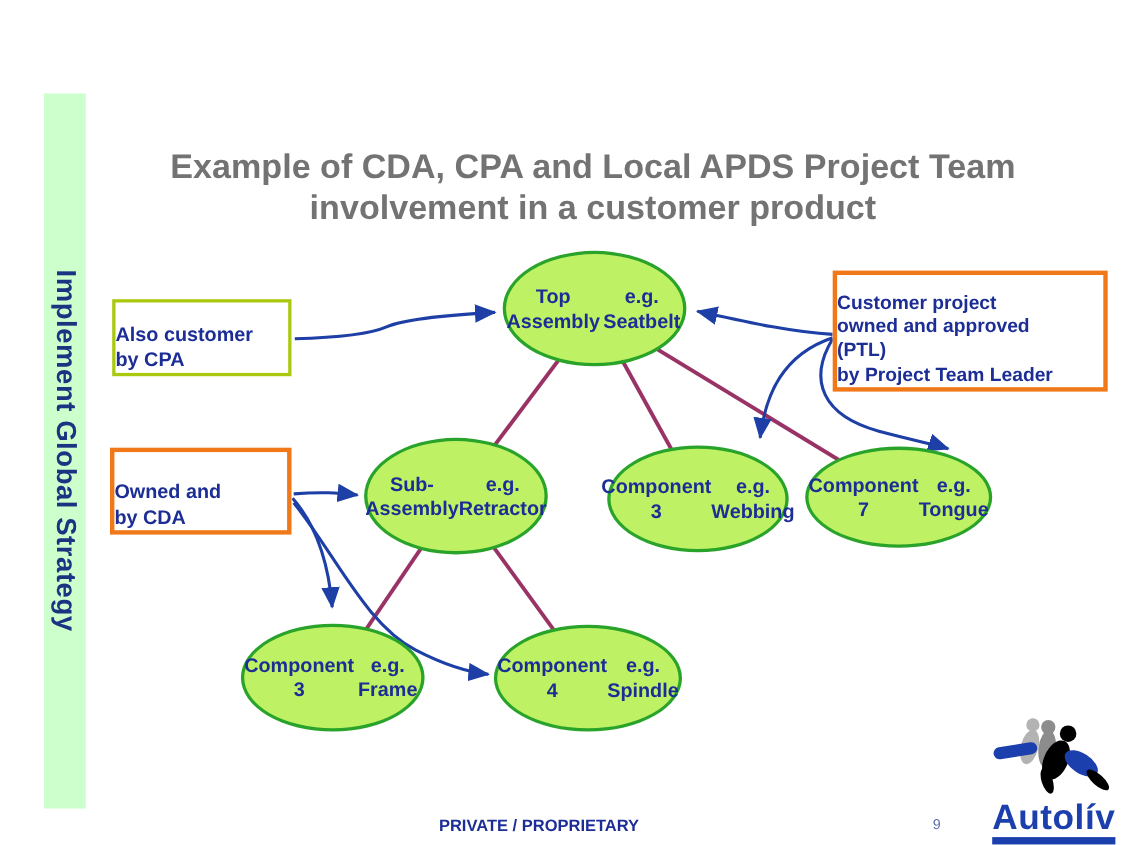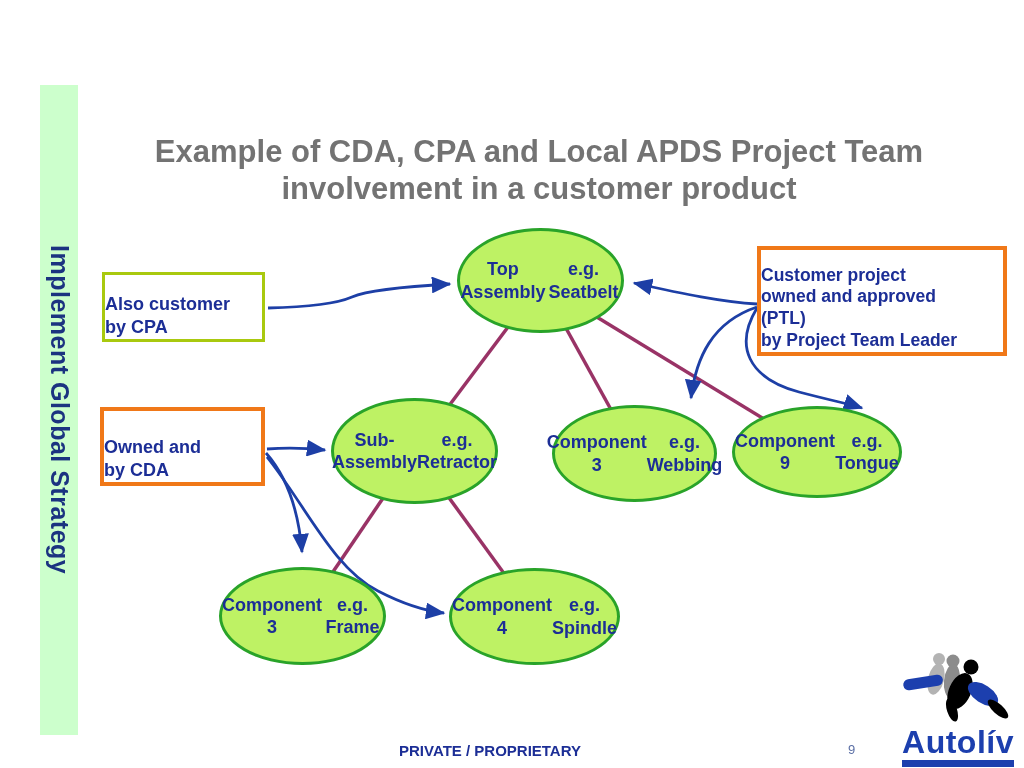--- a/index.html
+++ b/index.html
@@ -102,21 +102,21 @@
     <div>Sub-Assembly</div>
     <div>e.g. Retractor</div>
   </div>
 
   <div class="node" style="left:552px;top:405px;width:165px;height:97px">
     <div>Component 3</div>
     <div>e.g. Webbing</div>
   </div>
 
   <div class="node" style="left:732px;top:406px;width:170px;height:92px">
-    <div>Component 9</div>
+    <div>Component 7</div>
     <div>e.g. Tongue</div>
   </div>
 
   <div class="node" style="left:219px;top:567px;width:167px;height:98px">
     <div>Component 3</div>
     <div>e.g. Frame</div>
   </div>
 
   <div class="node" style="left:449px;top:568px;width:171px;height:97px">
     <div>Component 4</div>

